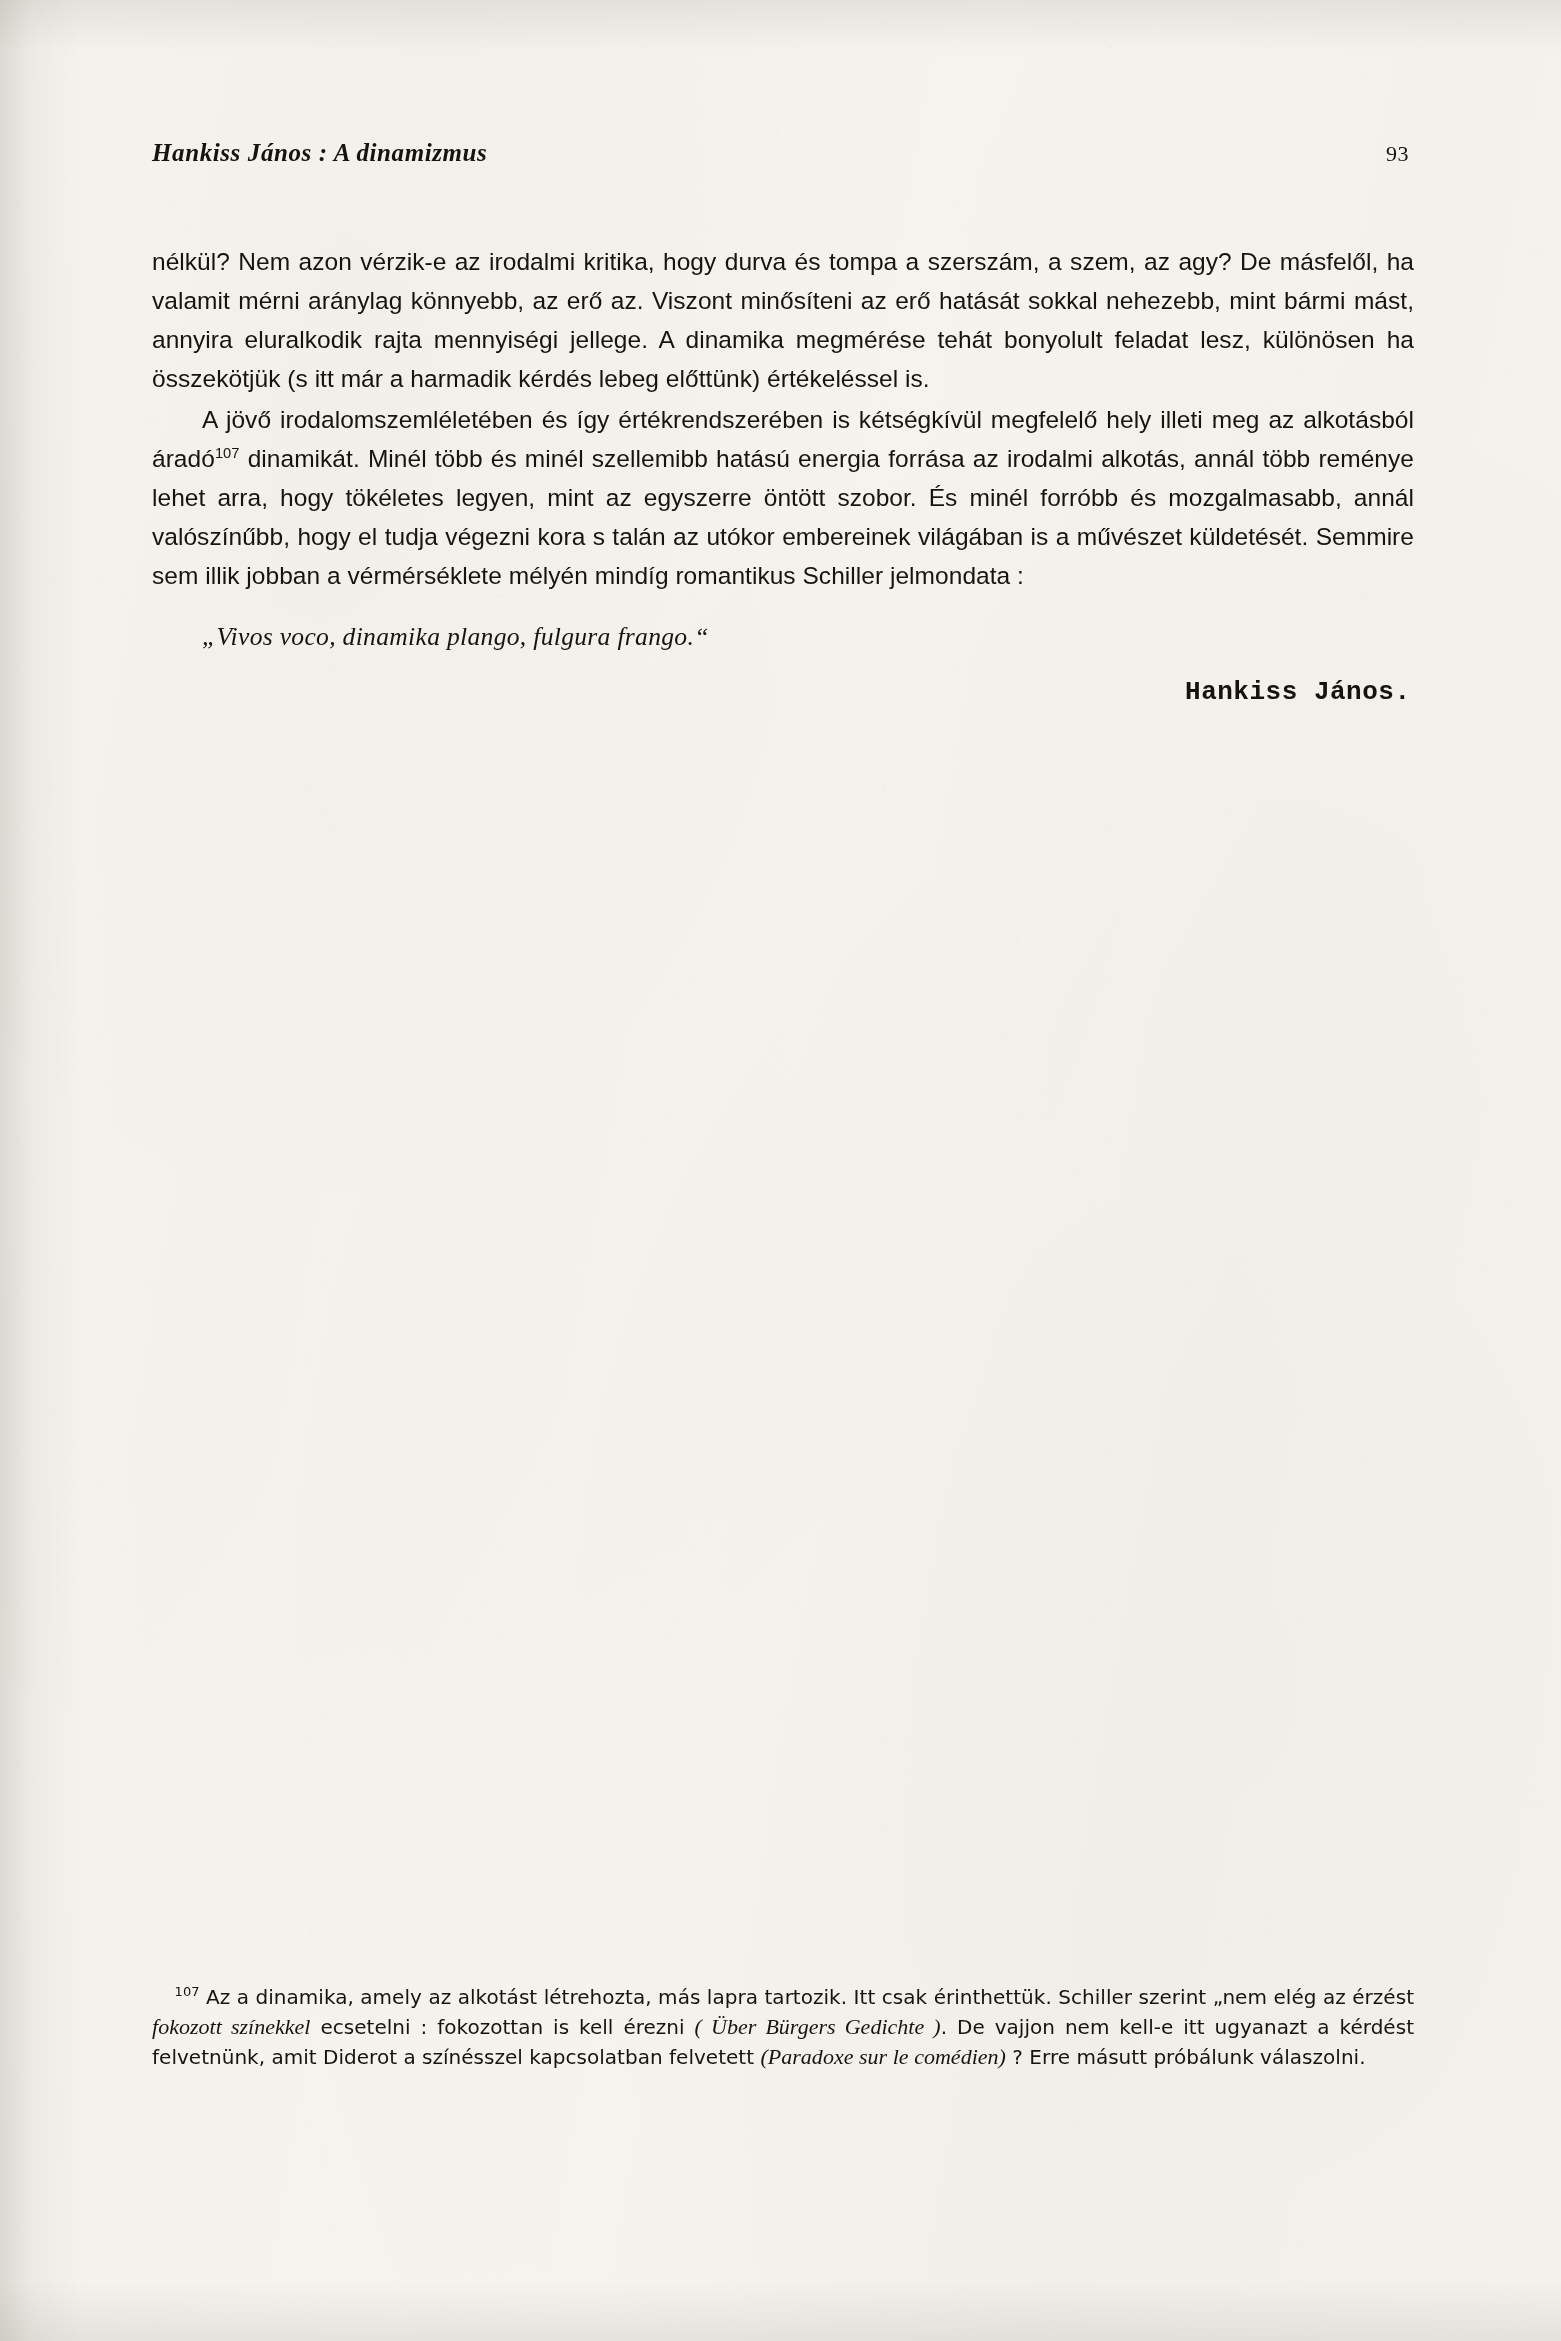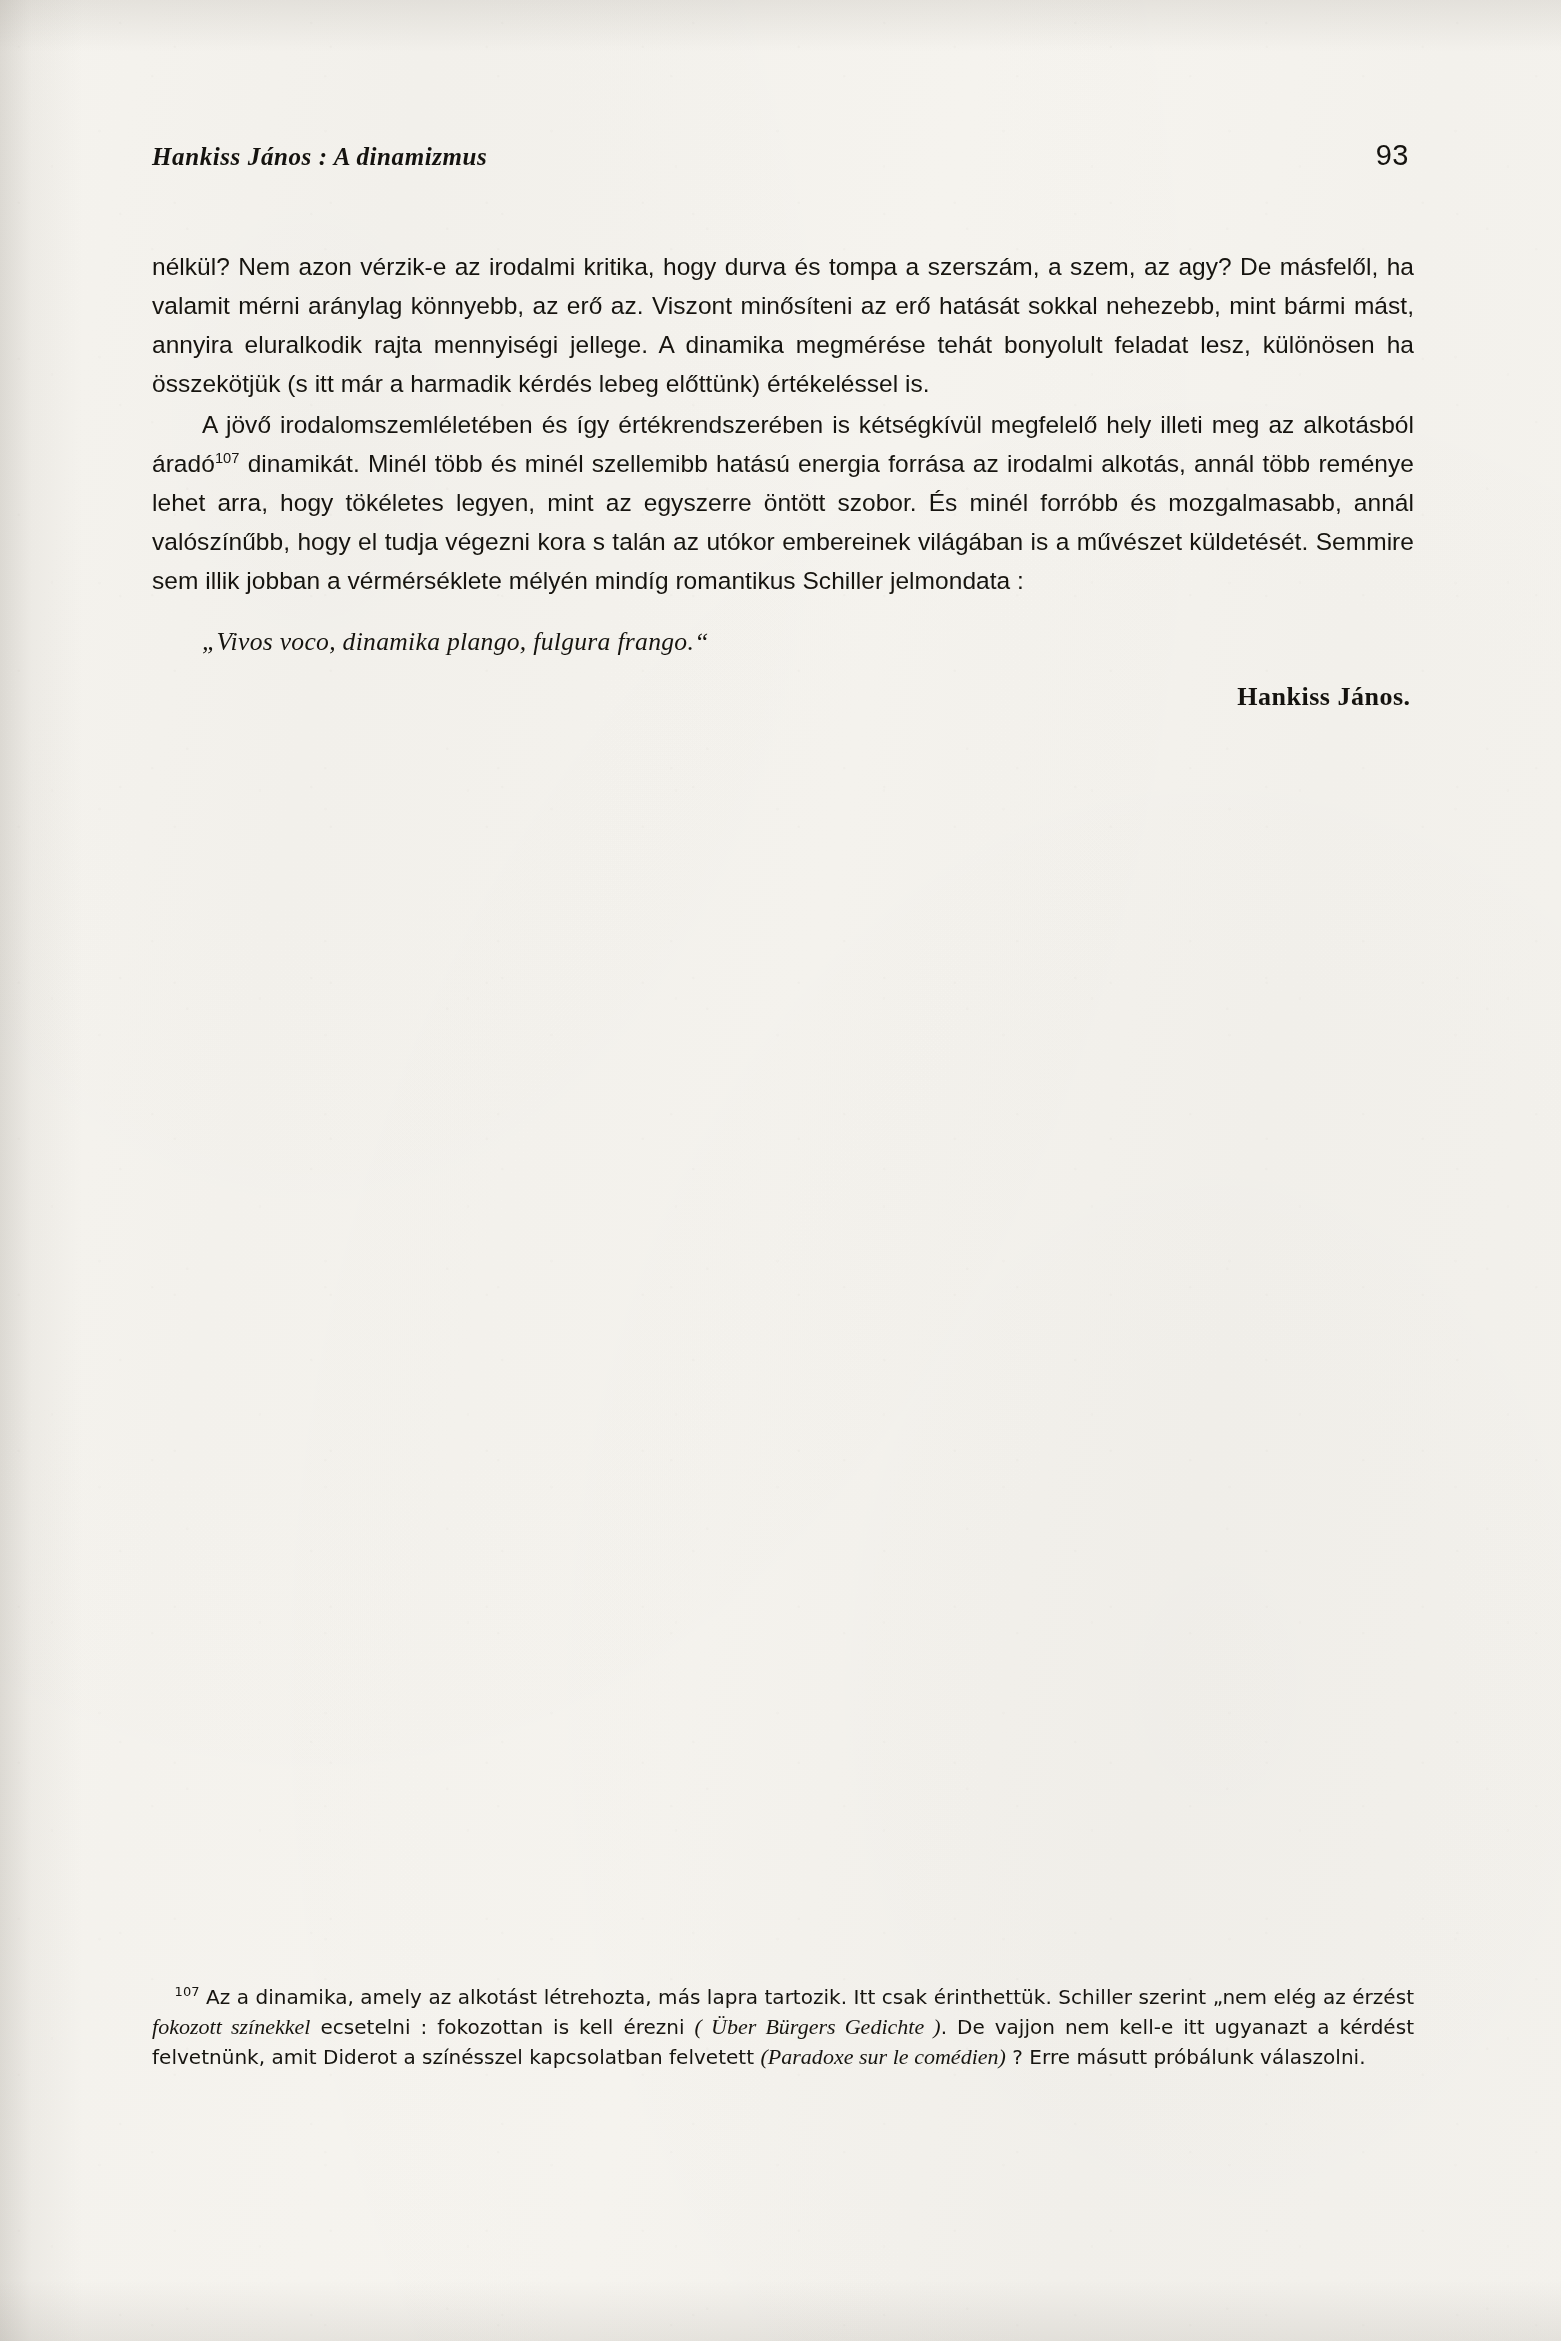--- a/index.html
+++ b/index.html
@@ -76,22 +76,22 @@
   }
   .rh-title {
     font-family: "Liberation Serif", serif;
     font-style: italic;
     font-weight: 700;
     font-size: 25px;
     letter-spacing: 0.6px;
     color: #15130f;
   }
   .rh-page {
-    font-family: Liberation Sans, sans-serif;
-    font-size: 29px;
+    font-family: Liberation Serif, serif;
+    font-size: 22px;
     color: #15130f;
     letter-spacing: 0.4px;
     padding-right: 5.2px;
   }
 
   
   .body-par {
     font-family: Liberation Sans, sans-serif;
     font-size: 24.5px;
     line-height: 39px;
@@ -114,21 +114,21 @@
     font-family: "Liberation Serif", serif;
     font-style: italic;
     font-size: 25.6px;
     line-height: 39px;
     color: #16140f;
     margin: 22.6px 0 21px 0;
     padding-left: 50px;
     letter-spacing: 0.3px;
   }
   .signature {
-    font-family: Liberation Serif, serif;
+    font-family: Liberation Mono, monospace;
     font-weight: 700;
     font-size: 26px;
     text-align: right;
     color: #15130f;
     margin-top: 7px;
     letter-spacing: 0.5px;
     padding-right: 3.5px;
   }
 
   

